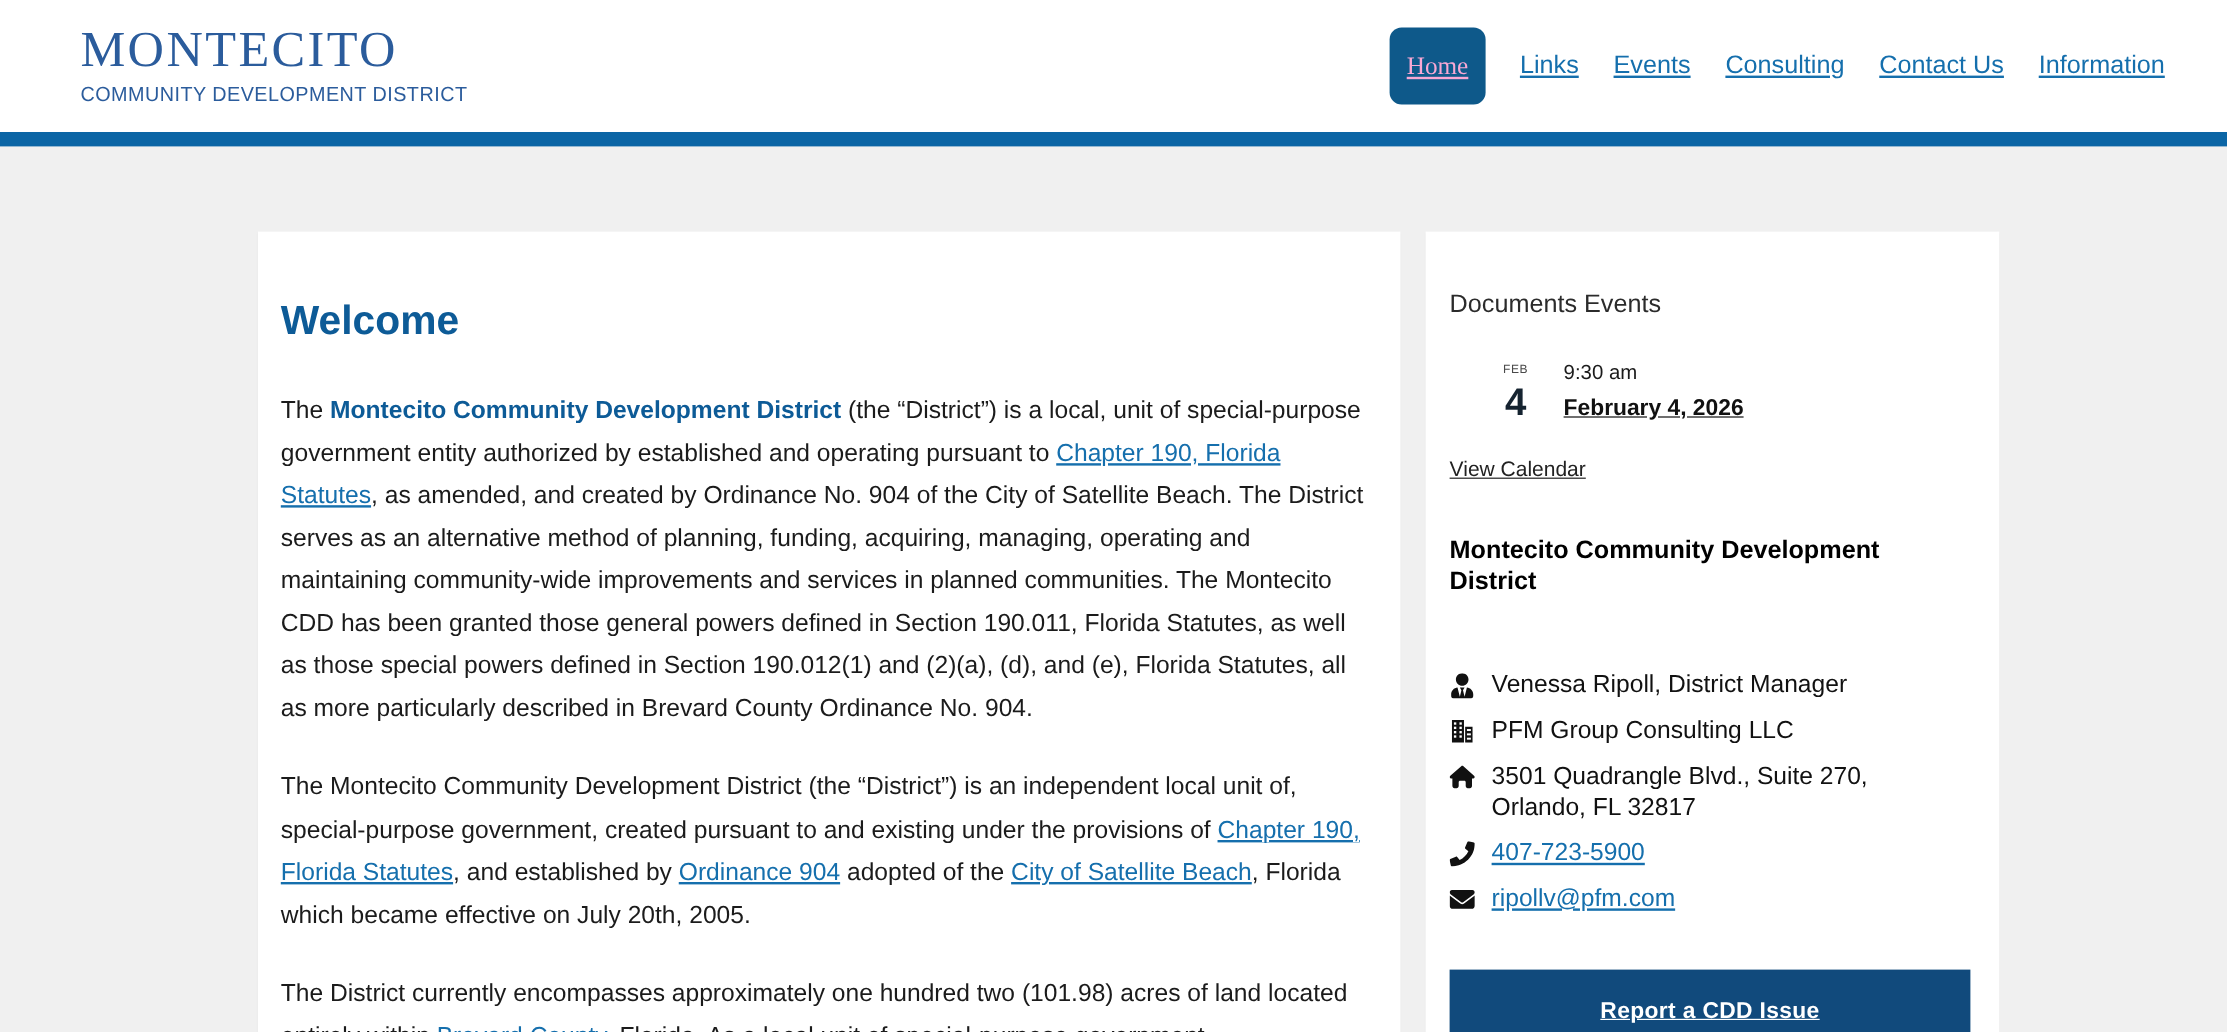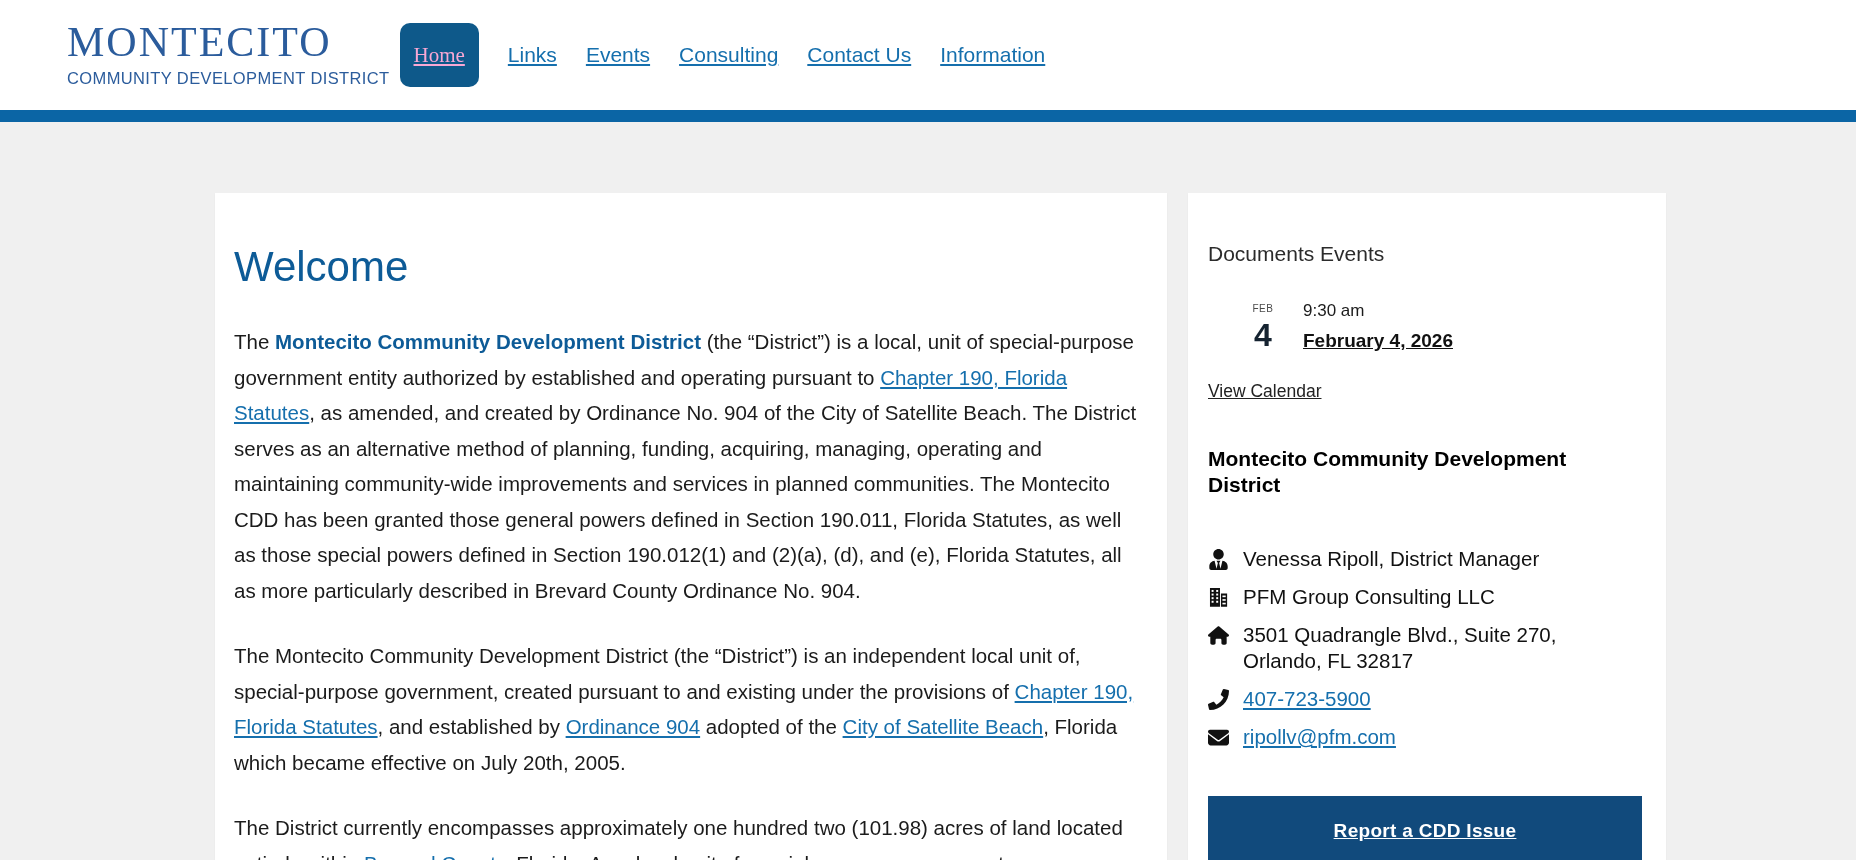--- a/index.html
+++ b/index.html
@@ -7,21 +7,21 @@
   body {
     width:1856px; height:860px; overflow:hidden;
     background:var(--page_bg,#f0f0f0);
     font-family:"Liberation Sans", sans-serif;
     color:var(--text_dark,#1b1b1b);
   }
 
   
   .site-header {
     background:#fff; height:110px;
-    display:flex; align-items:center; justify-content:flex-start;
+    display:flex; align-items:center; justify-content:space-between;
     padding:0 52px 0 67px;
   }
   .logo { display:flex; flex-direction:column; justify-content:center; }
   .logo-title {
     font-family:"Liberation Serif", serif;
     font-size:42px; line-height:1.0; letter-spacing:2px;
     color:var(--logo_blue,#2b5c9c); font-weight:400;
   }
   .logo-subtitle {
     font-size:17px; margin-top:6px; letter-spacing:0.4px;
@@ -40,42 +40,42 @@
   .topbar { height:12px; background:var(--topbar_blue,#0b65a5); }
 
   
   .layout { display:flex; gap:21px; padding:71px 0 0 215px; align-items:flex-start; }
   .card { background:#fff; box-shadow:0 1px 2px rgba(0,0,0,0.04); }
   .main-card { width:952px; padding:50px 20px 60px 19px; min-height:760px; }
   .side-card { width:478px; padding:48px 24px 40px 20px; min-height:690px; }
 
   
   .welcome-title {
-    margin:0 0 33px 0; font-size:42px; line-height:48px;
-    color:var(--heading_blue,#0d5b97); font-weight:normal;
+    margin:0 0 33px 0; font-size:34px; line-height:48px;
+    color:var(--heading_blue,#0d5b97); font-weight:bold;
   }
   .paragraphs p { margin:0 0 30px 0; font-size:20.5px; line-height:35.5px; color:#1b1b1b; }
   .paragraphs p:last-child { margin-bottom:0; }
   .text-link { color:var(--link_blue,#156fad); text-decoration:underline; }
   .boldblue { color:var(--heading_blue,#0d5b97); font-weight:bold; }
 
   
   .events-heading { margin:0; font-size:21px; font-weight:400; color:#2b2b2b; line-height:26px; }
   .event-row { display:flex; margin:34px 0 0 28px; }
   .event-date { width:54px; text-align:center; }
   .event-month { font-size:10px; color:#4a4a4a; letter-spacing:0.5px; line-height:16px; }
   .event-day { font-size:32px; font-weight:bold; color:#152330; line-height:36px; }
   .event-info { margin-left:13px; }
   .event-time { font-size:17px; color:#1b1b1b; line-height:18px; margin-top:1px; }
   .event-title { display:inline-block; margin-top:10px; font-size:19px; font-weight:bold;
                  color:#111; text-decoration:underline;text-align:right; }
   .view-calendar { display:inline-block; margin-top:28px; font-size:17.5px; color:#222;
                    text-decoration:underline;text-align:center; }
   .org-name { margin:44px 0 0 0; font-size:21px; font-weight:bold; color:#000; line-height:26px; }
-  .contact-list { margin-top:48px; }
+  .contact-list { margin-top:60px; }
   .contact-row { display:flex; align-items:flex-start; margin-bottom:12px;
                  font-size:20.5px; line-height:26px; color:#111; }
   .contact-icon { width:22px; min-width:22px; margin-right:13px; padding-top:3px; display:inline-flex; }
   .contact-icon svg { width:21px; height:21px; fill:#111; }
   .contact-link { color:var(--link_blue,#156fad); text-decoration:underline; }
   .contact-row .line { display:block; }
   .report-btn {
     display:block; margin-top:46px; width:100%;
     background:var(--button_bg,#114a7c); color:#fff;
     text-align:center; padding:24px 0; font-size:19px; font-weight:bold;

